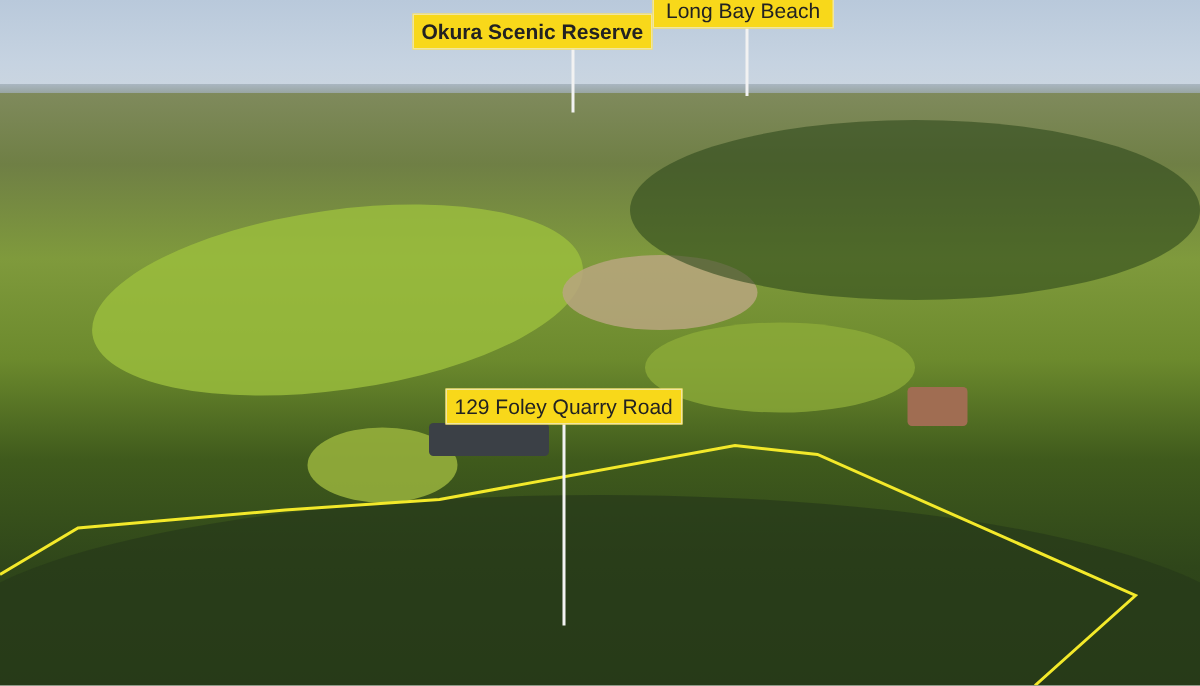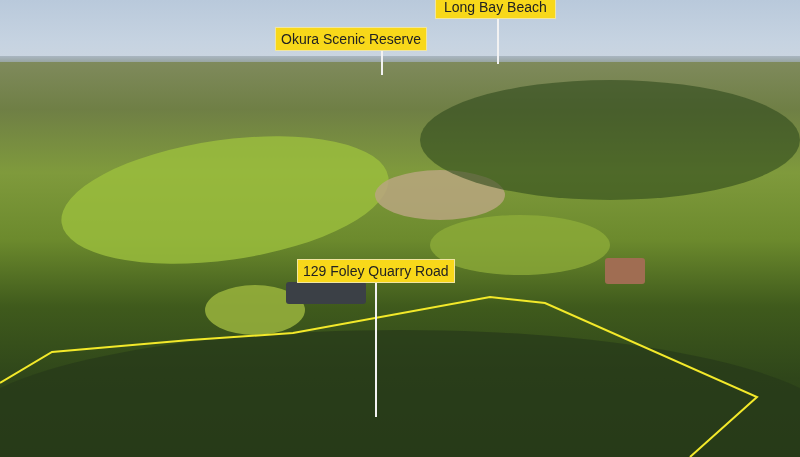--- a/index.html
+++ b/index.html
@@ -34,16 +34,16 @@
   <div class="blob" style="left:420px;top:80px;width:380px;height:120px;background:#2e4a1d;opacity:.6;"></div>
 
   <svg class="boundary" width="800" height="457">
     <polyline id="bpoly" fill="none" stroke="#f3e92a" stroke-width="2" points="0,383 52,352 190,340 293,333 490,297 545,303 757,397 690,457"></polyline>
   </svg>
 
   <div class="pin" style="left:381px;top:31px;height:44px;"></div>
   <div class="pin" style="left:497px;top:14px;height:50px;"></div>
   <div class="pin" style="left:375px;top:281px;height:136px;"></div>
 
-  <div class="label" style="left:275px;top:27px;">Okura Scenic Reserve</div>
+  <div class="label" style="left:275px;top:9px;font-weight:bold;">Okura Scenic Reserve</div>
   <div class="label" style="left:435px;top:-5px;padding-left:8px;padding-right:8px;">Long Bay Beach</div>
   <div class="label" style="left:297px;top:259px;">129 Foley Quarry Road</div>
 </div>
 
 </body></html>

